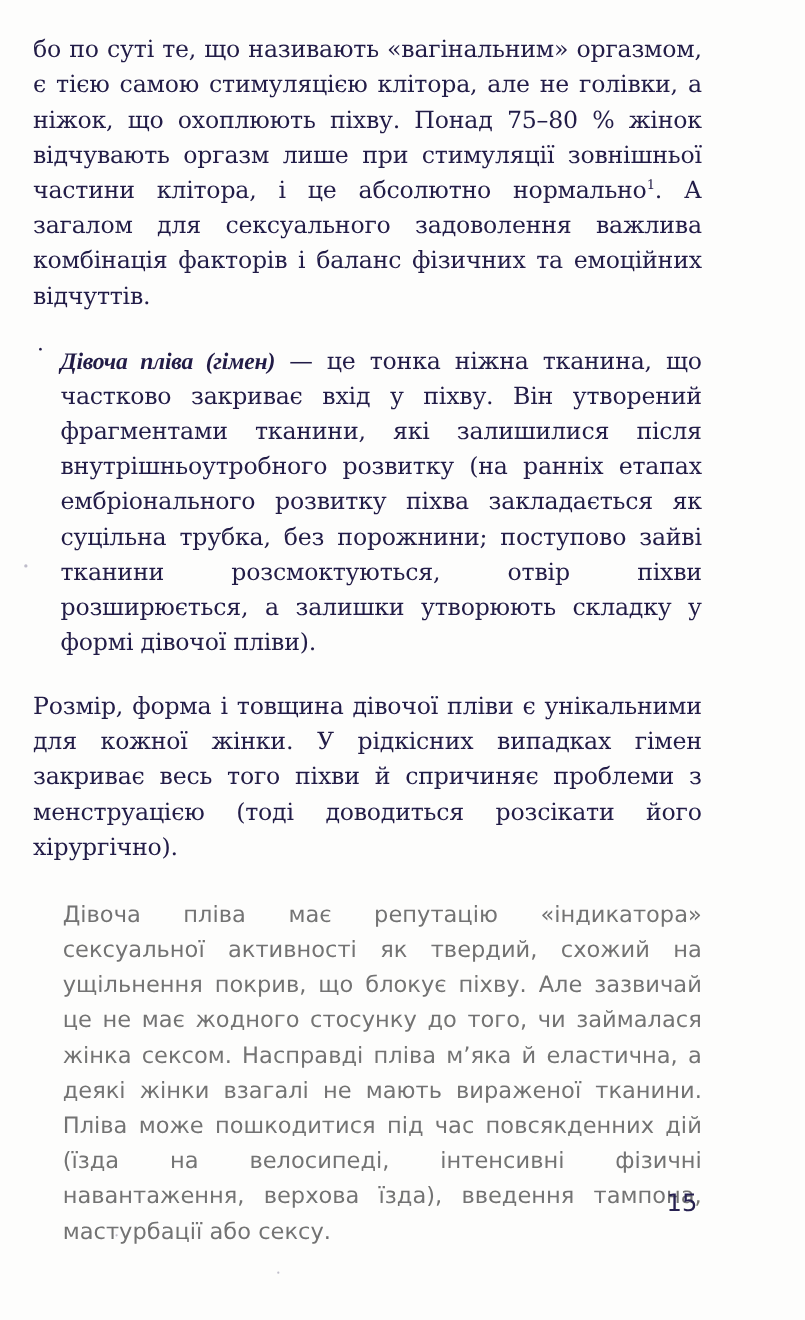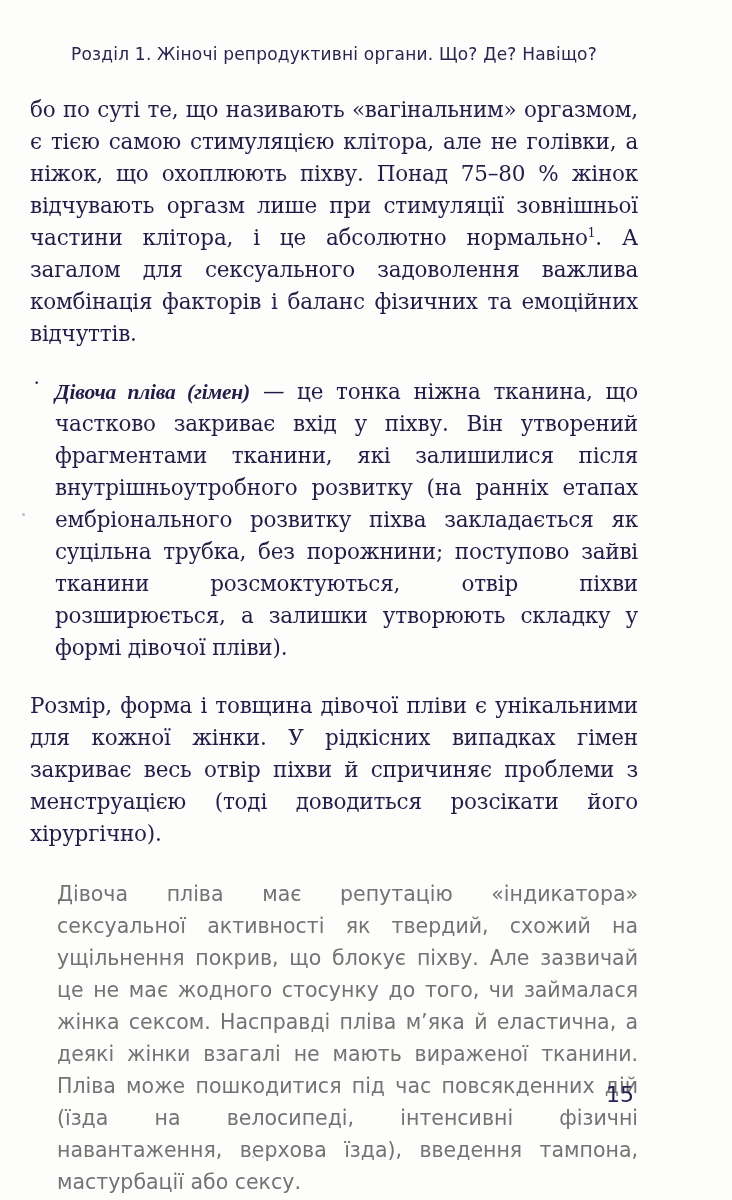--- a/index.html
+++ b/index.html
@@ -84,32 +84,31 @@
   }
   .speck-1 { left: 22px;  top: 513px; }
   .speck-2 { left: 105px; top: 1122px; width: 2px; height: 2px; }
   .speck-3 { left: 252px; top: 1156px; width: 2px; height: 2px; }
 </style>
 </head>
 <body>
 
 <div class="page">
 
-  <div class="running-header">Розділ 1. Жіночі репродуктивні органи. Що? Де? Навіщо?</div>
 
   <div class="content">
 
     <p class="para p1"><span>бо по суті те, що називають «вагінальним» оргазмом, є тією самою стимуляцією клітора, але не голівки, а ніжок, що охоплюють піхву. Понад 75–80 % жінок відчувають оргазм лише при стимуляції зовнішньої частини клітора, і це абсолютно нормально</span><sup class="footnote">1</sup><span>. А загалом для сексуального задоволення важлива комбінація факторів і баланс фізичних та емоційних відчуттів.</span></p>
 
     <div class="bullet-item">
       <span class="bullet-marker">·</span>
       <p class="para"><span class="lead">Дівоча пліва (гімен)</span><span> — це тонка ніжна тканина, що частково закриває вхід у піхву. Він утворений фрагментами тканини, які залишилися після внутрішньоутробного розвитку (на ранніх етапах ембріонального розвитку піхва закладається як суцільна трубка, без порожнини; поступово зайві тканини розсмоктуються, отвір піхви розширюється, а залишки утворюють складку у формі дівочої пліви).</span></p>
     </div>
 
-    <p class="para p2">Розмір, форма і товщина дівочої пліви є унікальними для кожної жінки. У рідкісних випадках гімен закриває весь отвір піхви й спричиняє проблеми з менструацією (тоді доводиться розсікати його хірургічно).</p>
+    <p class="para p2">Розмір, форма і товщина дівочої пліви є унікальними для кожної жінки. У рідкісних випадках гімен закриває весь того піхви й спричиняє проблеми з менструацією (тоді доводиться розсікати його хірургічно).</p>
 
     <div class="quote">Дівоча пліва має репутацію «індикатора» сексуальної активності як твердий, схожий на ущільнення покрив, що блокує піхву. Але зазвичай це не має жодного стосунку до того, чи займалася жінка сексом. Насправді пліва м’яка й еластична, а деякі жінки взагалі не мають вираженої тканини. Пліва може пошкодитися під час повсякденних дій (їзда на велосипеді, інтенсивні фізичні навантаження, верхова їзда), введення тампона, мастурбації або сексу.</div>
 
   </div>
 
   <div class="page-number">15</div>
 
   <div class="scan-speck speck-1"></div>
   <div class="scan-speck speck-2"></div>
   <div class="scan-speck speck-3"></div>

